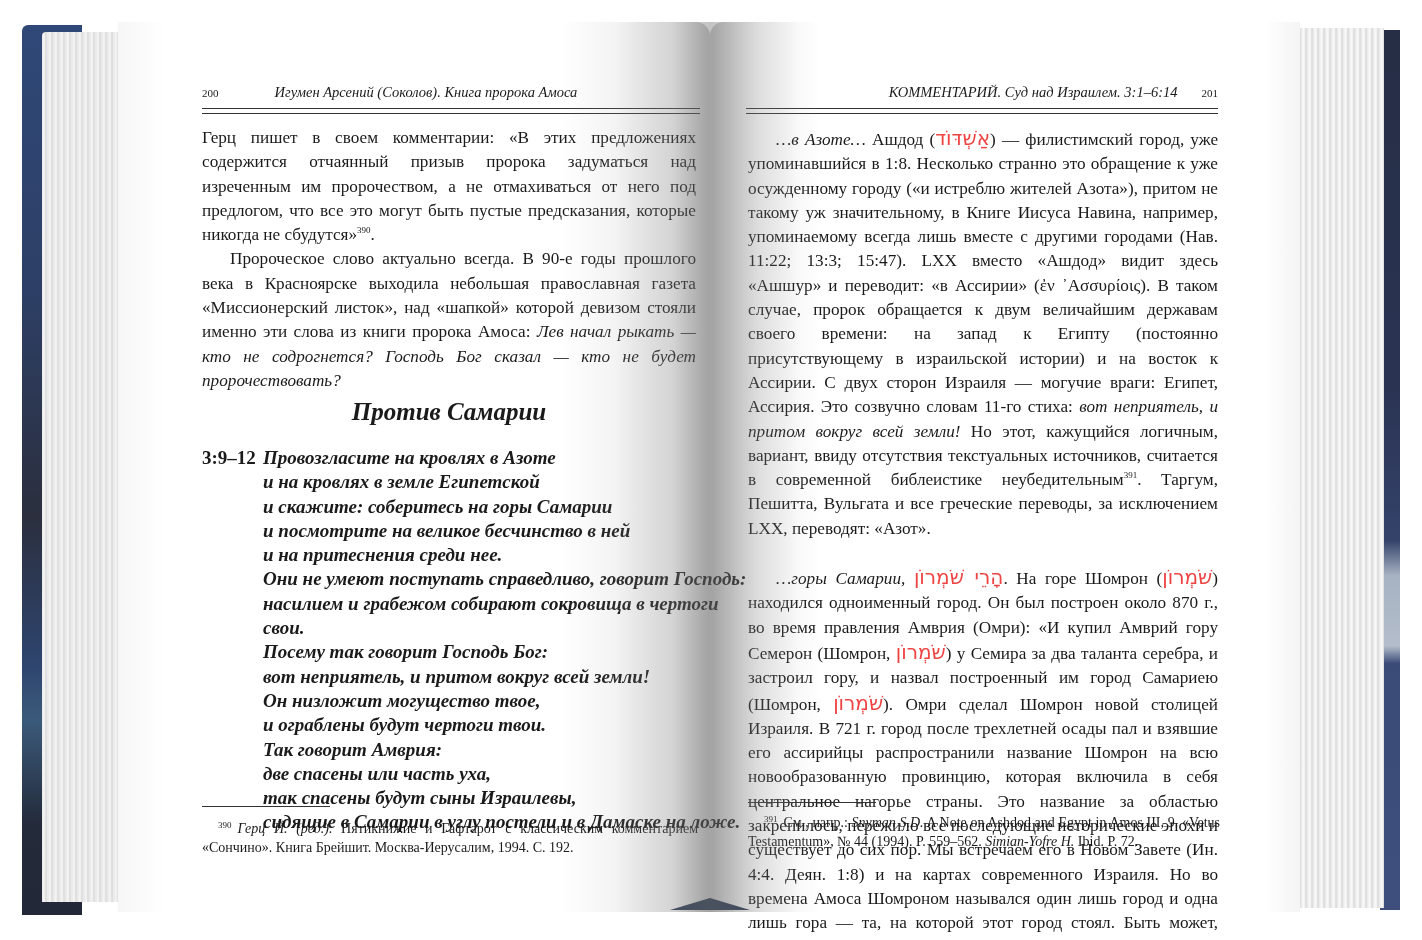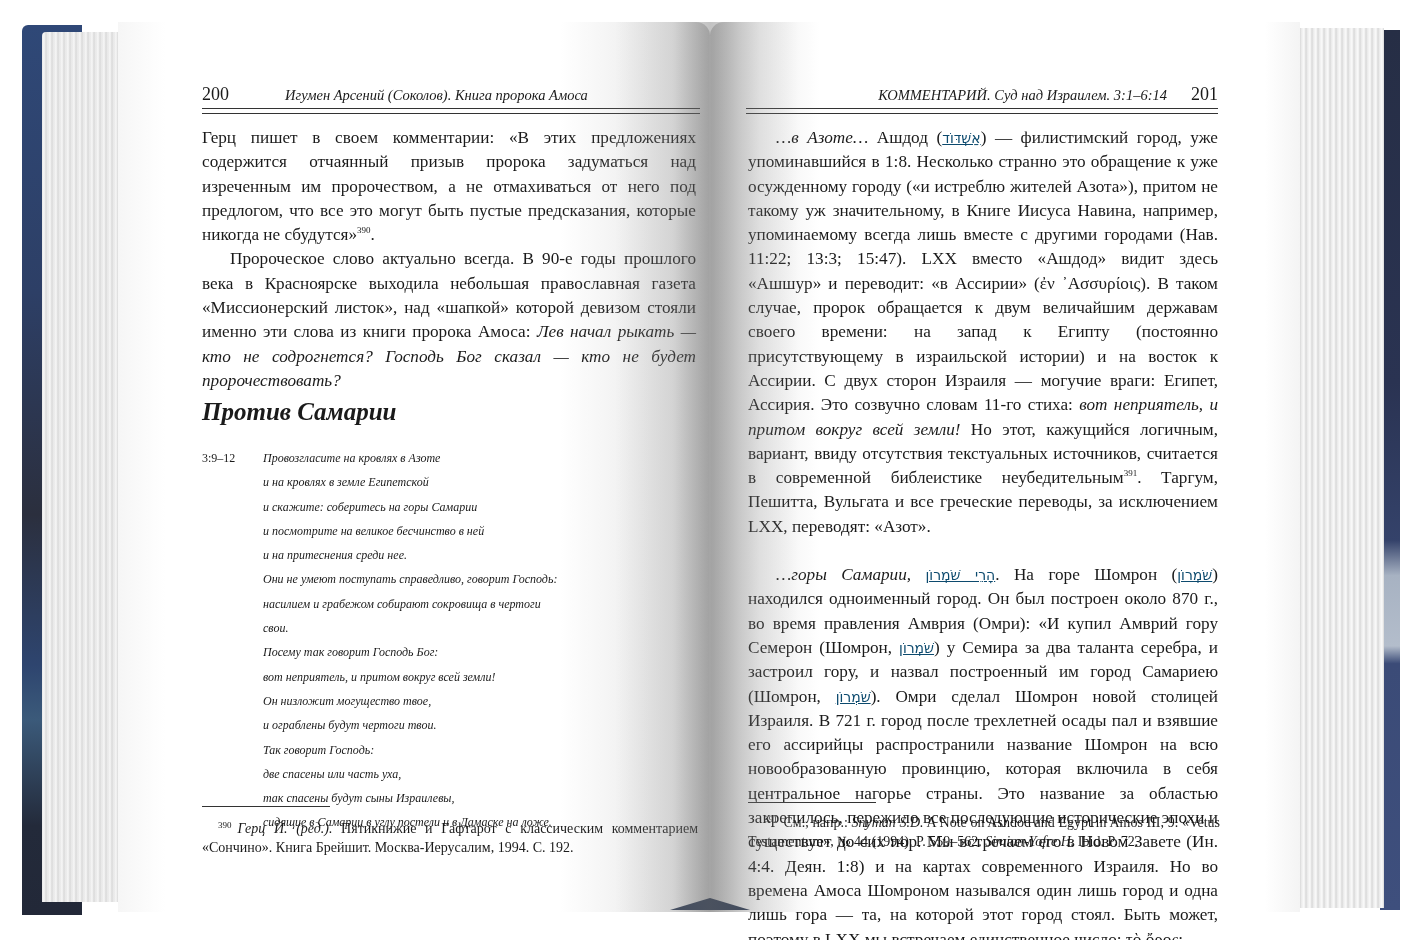--- a/index.html
+++ b/index.html
@@ -47,58 +47,58 @@
   .spine-bottom {
     position: absolute; left: 670px; top: 898px; width: 80px; height: 12px;
     background: #25324a; clip-path: polygon(0 100%, 50% 0, 100% 100%);
   }
   
   .running-head {
     position: absolute; top: 84px; font-size: 15px; display: flex; align-items: baseline;
   }
   .rh-left { left: 202px; width: 496px; }
   .rh-right { left: 740px; width: 478px; justify-content: flex-end; }
-  .folio { font-size: 18px; }
+  .folio { font-size: 11px; }
   .rh-title { font-style: italic; font-size: 14.5px; }
   .rh-left .rh-title { margin-left: 56px; }
   .rh-right .rh-title { margin-right: 24px; }
   .rule {
     position: absolute; top: 108px; height: 4px; border-top: 1px solid #333; border-bottom: 1.5px solid #333;
   }
   .rule-left { left: 202px; width: 498px; }
   .rule-right { left: 746px; width: 472px; }
   
   .text-block {
     position: absolute; font-size: 17.2px; line-height: 24.3px; text-align: justify;
   }
   .tb-left { left: 202px; top: 126px; width: 494px; }
   .tb-right { left: 748px; top: 126px; width: 470px; }
   p { margin: 0; }
   .indent { text-indent: 28px; }
   .it { font-style: italic; }
   sup { font-size: 9px; vertical-align: 7px; line-height: 0; }
   .heading {
-    position: absolute; left: 202px; top: 398px; width: 494px; text-align: left;
+    position: absolute; left: 202px; top: 398px; width: 494px; text-align: center;
     font-size: 25px; font-weight: bold; font-style: italic;
   }
   .verse {
-    position: absolute; left: 202px; top: 446px; width: 500px; font-size: 12px; line-height: 24.3px;
+    position: absolute; left: 202px; top: 446px; width: 500px; font-size: 19px; line-height: 24.3px; font-weight: bold;
   }
   .verse-ref { position: absolute; left: 0; top: 0; }
   .verse-lines { margin-left: 61px; font-style: italic; white-space: nowrap; }
   .fn-rule { position: absolute; top: 806px; height: 0; border-top: 1px solid #333; width: 128px; }
   .fn-rule-left { left: 202px; }
   .fn-rule-right { left: 748px; top: 802px; }
   .footnote {
     position: absolute; font-size: 14px; line-height: 18.5px; text-align: justify;
   }
   .fn-left { left: 202px; top: 816px; width: 496px; }
   .fn-right { left: 748px; top: 810px; width: 472px; }
   .fn-num { font-size: 9px; vertical-align: 5px; margin-left: 16px; margin-right: 6px; }
-  .heb { font-family: "DejaVu Sans", sans-serif; font-size: 14px; color: #0c4a6e; text-decoration: underline; }
+  .heb { font-family: "DejaVu Sans", sans-serif; font-size: 20px; color: #ef4444; }
   .shade-left {
     position: absolute; left: 560px; top: 22px; width: 150px; height: 890px;
     background: linear-gradient(90deg, rgba(255,255,255,0) 0%, rgba(160,160,160,0.25) 75%, rgba(120,120,120,0.45) 100%);
     pointer-events: none;
   }
   .shade-right {
     position: absolute; left: 710px; top: 22px; width: 110px; height: 890px;
     background: linear-gradient(90deg, rgba(120,120,120,0.45) 0%, rgba(170,170,170,0.2) 45%, rgba(255,255,255,0) 100%);
     pointer-events: none;
   }
@@ -137,21 +137,21 @@
     <div>и скажите: соберитесь на горы Самарии</div>
     <div>и посмотрите на великое бесчинство в ней</div>
     <div>и на притеснения среди нее.</div>
     <div>Они не умеют поступать справедливо, говорит Господь:</div>
     <div>насилием и грабежом собирают сокровища в чертоги</div>
     <div>свои.</div>
     <div>Посему так говорит Господь Бог:</div>
     <div>вот неприятель, и притом вокруг всей земли!</div>
     <div>Он низложит могущество твое,</div>
     <div>и ограблены будут чертоги твои.</div>
-    <div>Так говорит Господь:</div>
+    <div>Так говорит Амврия:</div>
     <div>две спасены или часть уха,</div>
     <div>так спасены будут сыны Израилевы,</div>
     <div>сидящие в Самарии в углу постели и в Дамаске на ложе.</div>
   </div>
 </div>
 
 <div class="fn-rule fn-rule-left"></div>
 <div class="footnote fn-left">
   <span class="fn-num">390</span><span class="it">Герц Й. (ред.).</span><span> Пятикнижие и Гафтарот с классическим комментарием «Сончино». Книга Брейшит. Москва-Иерусалим, 1994. С. 192.</span>
 </div>

